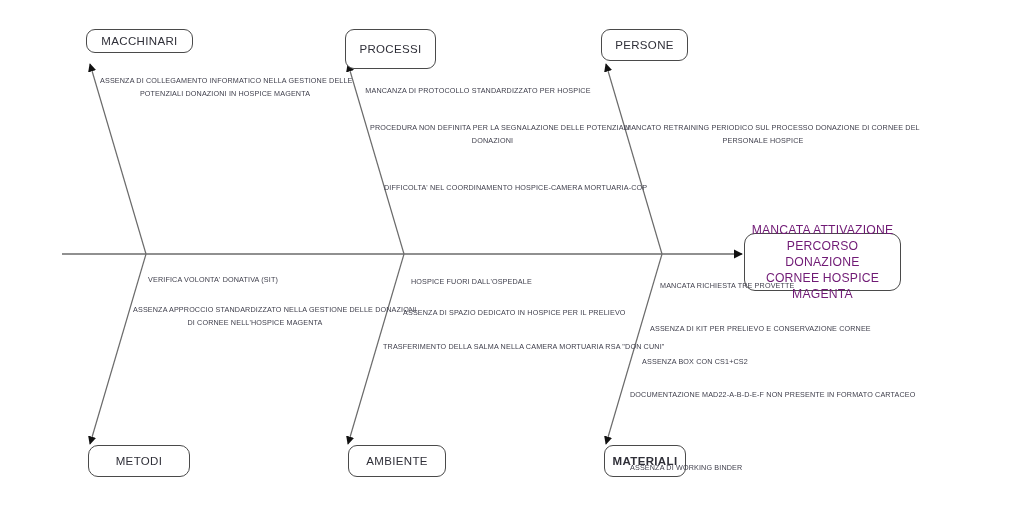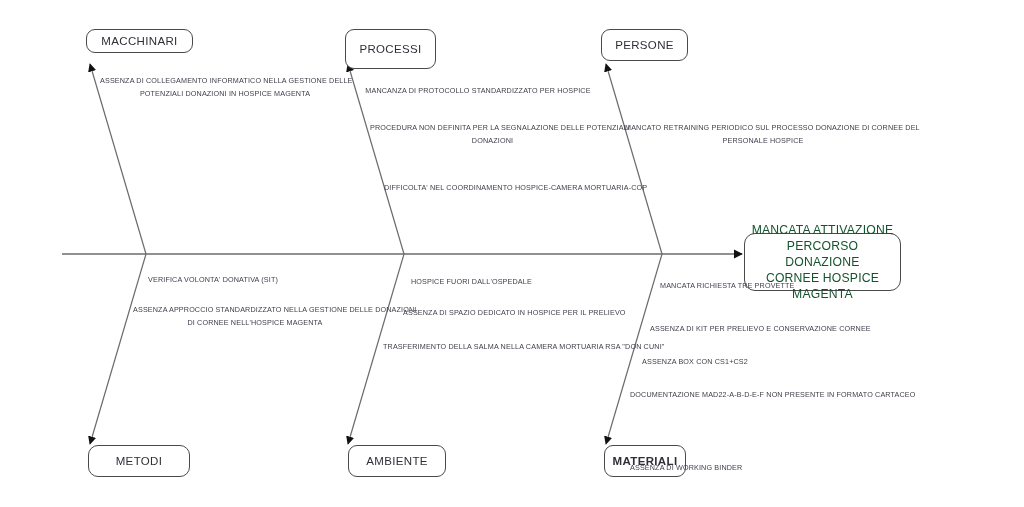--- a/index.html
+++ b/index.html
@@ -47,21 +47,21 @@
     border: 1px solid #4a4a4a;
     border-radius: 11px;
     background: #ffffff;
     display: flex;
     align-items: center;
     justify-content: center;
     text-align: center;
     font-size: 12.2px;
     line-height: 1.32;
     letter-spacing: 0.2px;
-    color: #14532d;
+    color: #701a75;
     padding: 4px 6px;
   }
   .cause {
     position: absolute;
     font-size: 7.2px;
     letter-spacing: 0.15px;
     line-height: 1.85;
     color: #3d3d4a;
     text-align: center;
     white-space: nowrap;

